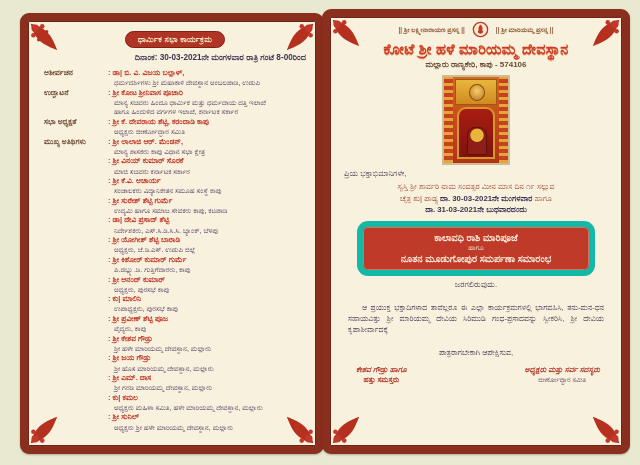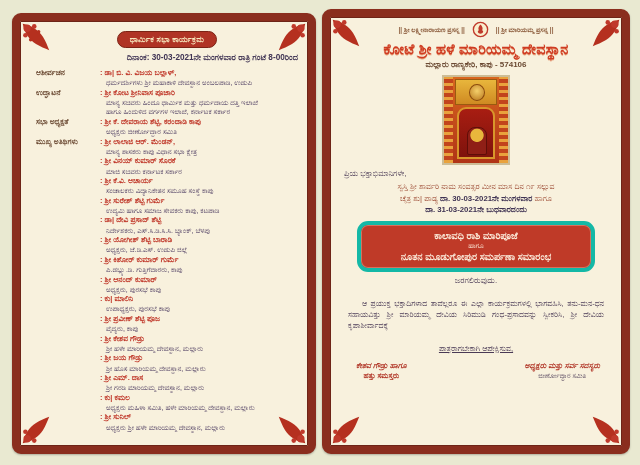--- a/index.html
+++ b/index.html
@@ -5,21 +5,21 @@
   :root{
     --page-bg:#e9e9d1; --maroon:#8a2e1e; --cream:#f8f1dd; --accent:#c0392b;
     --dark:#46355c; --label:#6b4a33; --badge-text:#f6e7bd;
   }
   html,body{margin:0;padding:0;background:var(--page-bg);}
   body{font-family:"Liberation Sans","DejaVu Sans",sans-serif;}
   .stage{position:relative;width:640px;height:465px;background:var(--page-bg);overflow:hidden;}
 
   .card{position:absolute;background:var(--cream);border:8px solid var(--maroon);
         border-radius:9px;box-shadow:inset 0 0 0 1px #6e2417, 0 1px 2px rgba(0,0,0,.25);}
-  #card-left{left:12px;top:13px;width:288px;height:425px;}
+  #card-left{left:20px;top:13px;width:288px;height:425px;}
   #card-right{left:322px;top:9px;width:292px;height:429px;}
 
   .orn{position:absolute;width:30px;height:30px;pointer-events:none;}
   .orn.tl{top:1px;left:1px;}
   .orn.tr{top:1px;right:1px;transform:scaleX(-1);}
   .orn.bl{bottom:1px;left:1px;transform:scaleY(-1);}
   .orn.br{bottom:1px;right:1px;transform:scale(-1,-1);}
 
   
   .lp-inner{position:absolute;inset:0;padding:8px 10px 6px 16px;}
@@ -57,28 +57,28 @@
   .photo .arch{position:absolute;left:13px;right:13px;top:30px;bottom:4px;
         background:linear-gradient(#a81d12,#7e130c);border:2px solid #d9972b;
         border-radius:9px 9px 0 0;}
   .photo .idol{position:absolute;left:50%;bottom:8px;width:18px;height:26px;margin-left:-9px;
         background:radial-gradient(circle at 50% 28%,#e8b63c 0 30%,#8f1f16 34%);
         border-radius:8px 8px 2px 2px;border:1px solid #5f0e08;}
 
   .greeting{text-align:left;font-size:8px;font-weight:normal;color:#4a3a55;margin:4px 0 2px 2px;}
   .intro{font-size:7.8px;color:#9c4a33;line-height:11.5px;}
   .intro b{color:#3f3353;}
-  .hl-box{margin:5px 15px 4px;background:#bf3a28;border:4px solid #14b8a6;border-radius:11px;
+  .hl-box{margin:5px 15px 4px;background:#bf3a28;border:6px solid #14b8a6;border-radius:11px;
           color:#fdeedd;padding:4px 4px 5px;box-shadow:inset 0 0 0 1px #d8705c;}
   .hl1,.hl3{font-size:9.6px;font-weight:bold;line-height:13px;}
   .hl2{font-size:7px;line-height:8px;}
   .followup{font-size:8px;color:#4a3a55;margin:3px 0 2px;}
   .appeal{text-align:justify;text-indent:14px;font-size:7.7px;color:#4a3a55;
           line-height:11px;margin:12px 6px;}
-  .appeal-last{text-align:center;font-size:7.7px;color:#4a3a55;line-height:11px;text-decoration:underline;}
+  .appeal-last{text-align:center;font-size:7.7px;color:#4a3a55;line-height:11px;}
 
   .sigs{display:flex;justify-content:space-between;margin:7px 10px 0 14px;}
   .sig{text-align:center;}
   .sig .s1{font-size:7.6px;font-weight:bold;color:#b03425;line-height:10px;font-style:italic;}
   .sig-left .s2{font-size:7.4px;font-weight:bold;color:#b03425;line-height:10px;}
   .sig-right .s2{font-size:6.8px;color:#4a3a55;line-height:10px;}
 
   .rp-footer{margin-top:8px;}
   .rp-footer .f1{font-size:9.8px;font-weight:bold;color:#cf3b22;line-height:12px;}
   .rp-footer .f2{font-size:7.4px;font-weight:bold;color:#6b4a33;line-height:11px;}

